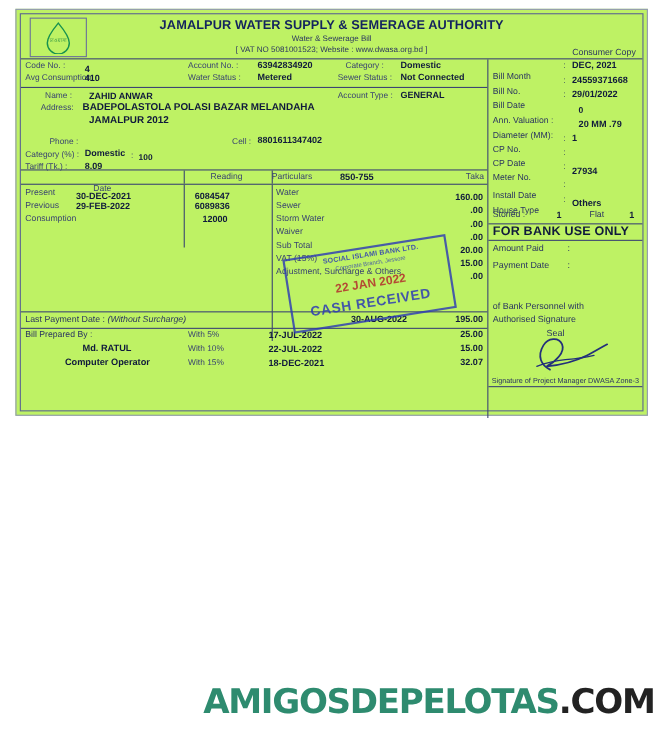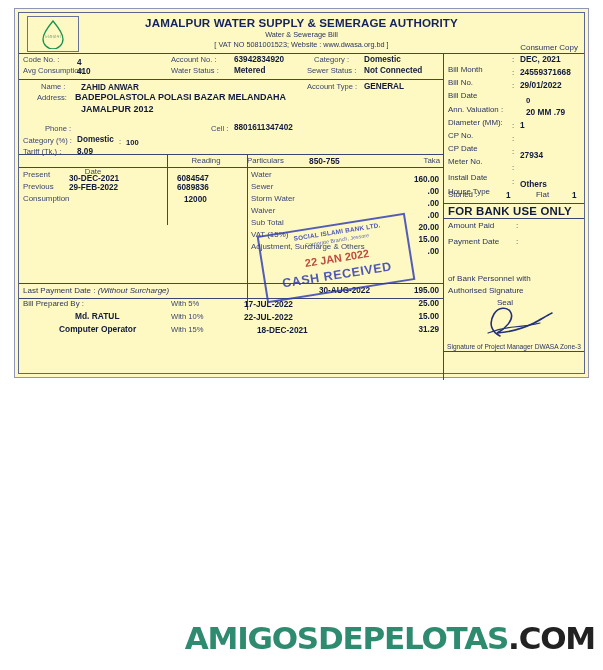--- a/index.html
+++ b/index.html
@@ -17,21 +17,21 @@
   }
 
   
   .bill {
     position: absolute;
     left: 14px;
     top: 8px;
     width: 575px;
     height: 370px;
     border: 1px solid #8f96b5;
-    background: #fef9c3;
+    background: #bef264;
     box-sizing: border-box;
   }
   .bill-inner {
     position: absolute;
     left: 3px;
     top: 3px;
     right: 3px;
     bottom: 3px;
     border: 1px solid #5b6591;
     box-sizing: border-box;
@@ -443,25 +443,25 @@
           <span class="s-lbl" style="left:4px; top:2px;">Bill Prepared By :</span>
           <span class="s-name" style="left:56px; top:14px;">Md. RATUL</span>
           <span class="s-name" style="left:40px; top:27px;">Computer Operator</span>
 
           <span class="s-pct" style="left:152px; top:2px;">With 5%</span>
           <span class="s-pct" style="left:152px; top:15px;">With 10%</span>
           <span class="s-pct" style="left:152px; top:28px;">With 15%</span>
 
           <span class="s-date" style="left:225px; top:2px;">17-JUL-2022</span>
           <span class="s-date" style="left:225px; top:15px;">22-JUL-2022</span>
-          <span class="s-date" style="left:238px; top:28px;text-align:right;">18-DEC-2021</span>
+          <span class="s-date" style="left:225px; top:28px;text-align:right;">18-DEC-2021</span>
 
           <span class="s-amt" style="top:2px;">25.00</span>
           <span class="s-amt" style="top:15px;">15.00</span>
-          <span class="s-amt" style="top:28px;">31.29</span>
+          <span class="s-amt" style="top:28px;">32.07</span>
         </div>
       </div>
 
       <div class="right">
 
         <div class="rrow">
           <span class="rl">Bill Month</span>
           <span class="rc">:</span>
           <span class="rv">DEC, 2021</span>
         </div>

